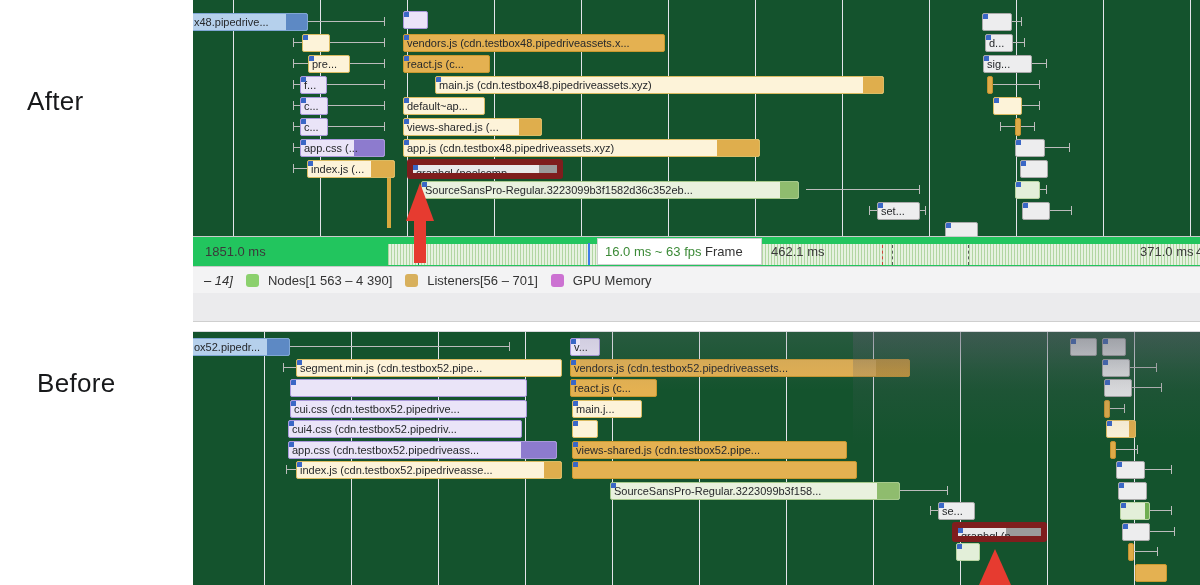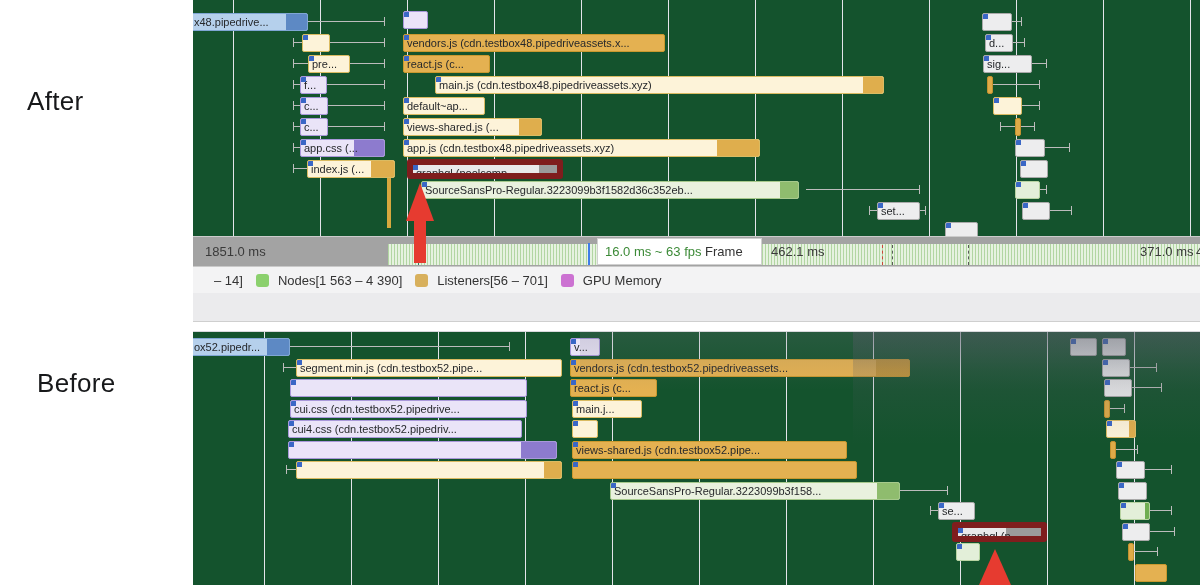--- a/index.html
+++ b/index.html
@@ -31,21 +31,21 @@
   .t-gray{background:#ededee;border-color:#a9a9a9}
   .t-ot{background:#dfab48;border-color:#c3922f}
   .t-sel{background:#e9e9ea;border:6px solid #7f1d1d;border-radius:3px;height:20px;margin-top:-1px;}
   .t-drip{background:#d8a83e;border:none;border-radius:0;}
 
   .wk{position:absolute;height:1px;background:#bcbcbc;z-index:1;}
   .wk.r::after{content:"";position:absolute;right:0;top:-4px;width:1px;height:9px;background:#bcbcbc;}
   .wk.l::before{content:"";position:absolute;left:0;top:-4px;width:1px;height:9px;background:#bcbcbc;}
 
   
-  #ruler{position:absolute;left:193px;top:236px;width:1007px;height:31px;background:#a3a3a3;
+  #ruler{position:absolute;left:193px;top:236px;width:1007px;height:31px;background:#22c55e;
          border-top:1px solid #cccccc;border-bottom:1px solid #c9c9c9;box-sizing:border-box;z-index:1;}
   .stripes{position:absolute;top:7px;bottom:1px;background:
       repeating-linear-gradient(90deg, rgba(125,185,100,.55) 0 1px, rgba(125,185,100,.10) 1px 3px),#f2f8ee;}
   #stripes-1{left:195px;width:209px;}
   #stripes-2{left:569px;width:438px;}
   .ruler-label{position:absolute;top:7px;font-size:13px;color:#3a3a3a;z-index:3;white-space:nowrap;}
   #frame-box{position:absolute;left:404px;top:1px;bottom:1px;width:165px;background:#fff;
              border:1px solid #d0d0d0;box-sizing:border-box;z-index:2;
              font-size:13px;line-height:26px;padding-left:7px;white-space:nowrap;}
   #frame-box .fps{color:#3c8a37;} #frame-box .frm{color:#333;}
@@ -246,21 +246,21 @@
   <div class="ruler-label" style="left:947px">371.0 ms</div>
   <div class="ruler-label" style="left:1003px">4</div>
   <div class="vline" id="cursor-blue"></div>
   <div class="vline vdash" id="vdash-teal"></div>
   <div class="vline vdash" id="vdash-red"></div>
   <div class="vline vdash" id="vdash-a"></div>
   <div class="vline vdash" id="vdash-b"></div>
 </div>
 
 <div id="legend">
-    <div class="leg-item" style="margin-left: 21px;">
+    <div class="leg-item" style="margin-left: 11px; font-style: italic;">
       <span>– 14]</span>
     </div>
     <div class="leg-item">
       <span class="swatch" style="background: rgb(139, 208, 109);"></span>
       <span>Nodes[1 563 – 4 390]</span>
     </div>
     <div class="leg-item">
       <span class="swatch" style="background: rgb(216, 176, 92);"></span>
       <span>Listeners[56 – 701]</span>
     </div>
@@ -340,31 +340,33 @@
     <div class="bar t-sw" style="left: 379px; top: 88px; width: 26px;">
       <span class="corner"></span>
     </div>
     <div class="bar t-sw" style="left: 913px; top: 88px; width: 30px;">
       <span class="cap" style="width: 6px;"></span>
       <span class="corner"></span>
     </div>
     <div class="bar t-css" style="left: 95px; top: 109px; width: 269px;">
       <span class="cap" style="width: 35px;"></span>
       <span class="corner"></span>
+      <span class="lbl">app.css (cdn.testbox52.pipedriveass...</span>
     </div>
     <div class="bar t-sc" style="left: 379px; top: 109px; width: 275px;">
       <span class="corner"></span>
       <span class="lbl">views-shared.js (cdn.testbox52.pipe...</span>
     </div>
     <div class="wk r" style="left: 923px; top: 117px; width: 22px;"></div>
     <div class="bar t-ot" style="left: 917px; top: 109px; width: 6px;"></div>
     <div class="wk l" style="left: 93px; top: 137px; width: 10px;"></div>
     <div class="bar t-sw" style="left: 103px; top: 129px; width: 266px;">
       <span class="cap" style="width: 17px;"></span>
       <span class="corner"></span>
+      <span class="lbl">index.js (cdn.testbox52.pipedriveasse...</span>
     </div>
     <div class="bar t-sc" style="left: 379px; top: 129px; width: 285px;">
       <span class="corner"></span>
     </div>
     <div class="wk r" style="left: 952px; top: 137px; width: 27px;"></div>
     <div class="bar t-gray" style="left: 923px; top: 129px; width: 29px;">
       <span class="corner"></span>
     </div>
     <div class="wk r" style="left: 707px; top: 158px; width: 48px;"></div>
     <div class="bar t-font" style="left: 417px; top: 150px; width: 290px;">

